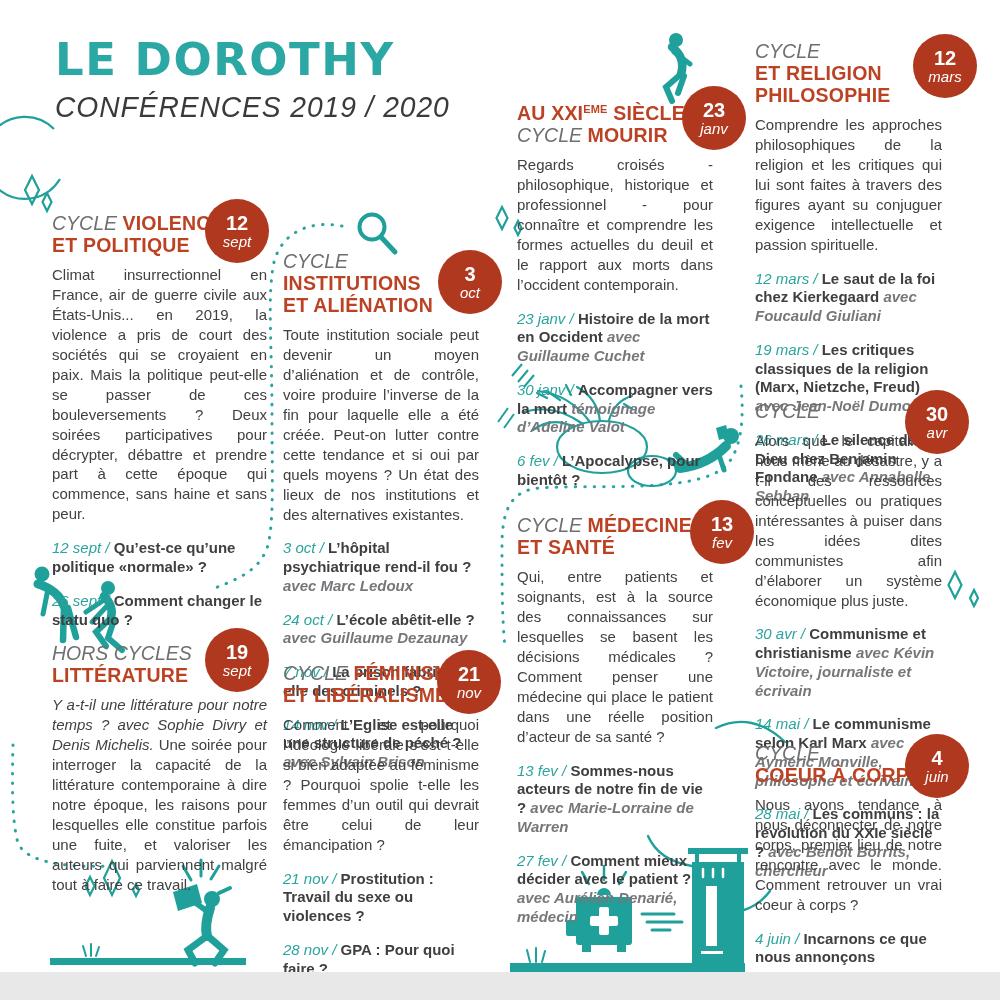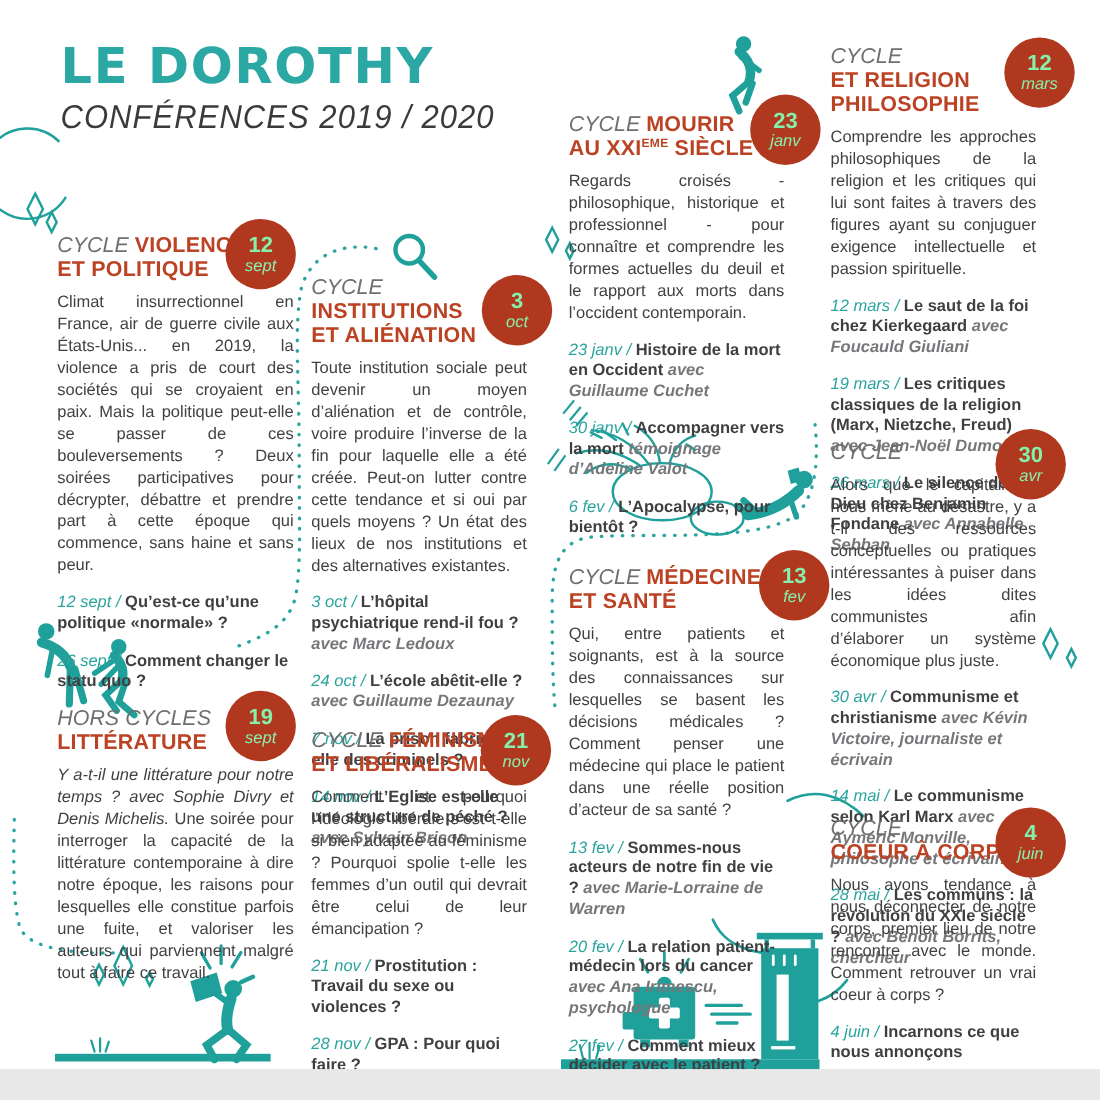--- a/index.html
+++ b/index.html
@@ -45,21 +45,21 @@
   .sec-communismes{left:755px; top:400px; width:187px;}
   .sec-coeur      {left:755px; top:742px; width:187px;}
 
   .sec-heading{font-size:19.5px;font-weight:bold;line-height:1.13;letter-spacing:.2px;}
   .cycle-label{font-style:italic;font-weight:400;color:var(--muted);letter-spacing:0;}
   .h-red{color:var(--red-head);}
   .h-red sup{font-size:11px;vertical-align:super;line-height:0;}
 
   .badge{
     position:absolute;width:64px;height:64px;border-radius:50%;
-    background:var(--red-badge);color:#86efac;display:flex;flex-direction:column;
+    background:var(--red-badge);color:#ffffff;display:flex;flex-direction:column;
     align-items:center;justify-content:center;text-align:center;z-index:3;
   }
   .badge .day{font-size:20px;font-weight:bold;line-height:1;}
   .badge .month{font-size:15px;font-style:italic;line-height:1.05;margin-top:1px;}
   .sec-violence    .badge{top:-13px;right:-2px;}
   .sec-hors        .badge{top:-14px;right:-2px;}
   .sec-institutions.section .badge{top:0px;right:-23px;}
   .sec-feminisme   .badge{top:-12px;right:-22px;}
   .sec-mourir      .badge{top:-16px;right:-33px;}
   .sec-medecine    .badge{top:-14px;right:-41px;}
@@ -296,43 +296,42 @@
         <p class="event"><span class="e-date">28 nov / </span><span class="e-title">GPA : Pour quoi faire ?</span></p>
         <p class="event"><span class="e-date">12 dec / </span><span class="e-title">Émancipation des femmes et libéralisme.</span></p>
       </div>
     </section>
   <section class="section sec-mourir">
       <div class="badge">
         <div class="day">23</div>
         <div class="month">janv</div>
       </div>
       <div class="sec-heading">
+        <div class="h-line"><span class="h-red">AU XXI<sup>EME</sup> SIÈCLE</span></div>
         <div class="h-line"><span class="cycle-label">CYCLE </span><span class="h-red">MOURIR</span></div>
-        <div class="h-line"><span class="h-red">AU XXI<sup>EME</sup> SIÈCLE</span></div>
       </div>
       <p class="sec-intro">Regards croisés - philosophique, historique et professionnel - pour connaître et comprendre les formes actuelles du deuil et le rapport aux morts dans l’occident contemporain.</p>
       <div class="events">
         <p class="event"><span class="e-date">23 janv / </span><span class="e-title">Histoire de la mort en Occident</span><span class="e-with"> avec Guillaume Cuchet</span></p>
         <p class="event"><span class="e-date">30 janv / </span><span class="e-title">Accompagner vers la mort</span><span class="e-with"> témoignage d’Adeline Valot</span></p>
         <p class="event"><span class="e-date">6 fev / </span><span class="e-title">L’Apocalypse, pour bientôt ?</span></p>
       </div>
     </section>
   <section class="section sec-medecine">
       <div class="badge">
         <div class="day">13</div>
         <div class="month">fev</div>
       </div>
       <div class="sec-heading">
         <div class="h-line"><span class="cycle-label">CYCLE </span><span class="h-red">MÉDECINE</span></div>
         <div class="h-line"><span class="h-red">ET SANTÉ</span></div>
       </div>
       <p class="sec-intro">Qui, entre patients et soignants, est à la source des connaissances sur lesquelles se basent les décisions médicales ? Comment penser une médecine qui place le patient dans une réelle position d’acteur de sa santé ?</p>
       <div class="events">
         <p class="event"><span class="e-date">13 fev / </span><span class="e-title">Sommes-nous acteurs de notre fin de vie ?</span><span class="e-with"> avec Marie-Lorraine de Warren</span></p>
-        <p class="event"><span class="e-date">20 fev / </span><span class="e-title">La relation patient-médecin lors du cancer</span><span class="e-with"> avec Ana Irimescu, psychologue</span></p>
         <p class="event"><span class="e-date">27 fev / </span><span class="e-title">Comment mieux décider avec le patient ?</span><span class="e-with"> avec Aurélien Denarié, médecin</span></p>
       </div>
     </section>
   <section class="section sec-philosophie">
       <div class="badge">
         <div class="day">12</div>
         <div class="month">mars</div>
       </div>
       <div class="sec-heading">
         <div class="h-line"><span class="cycle-label">CYCLE</span></div>

